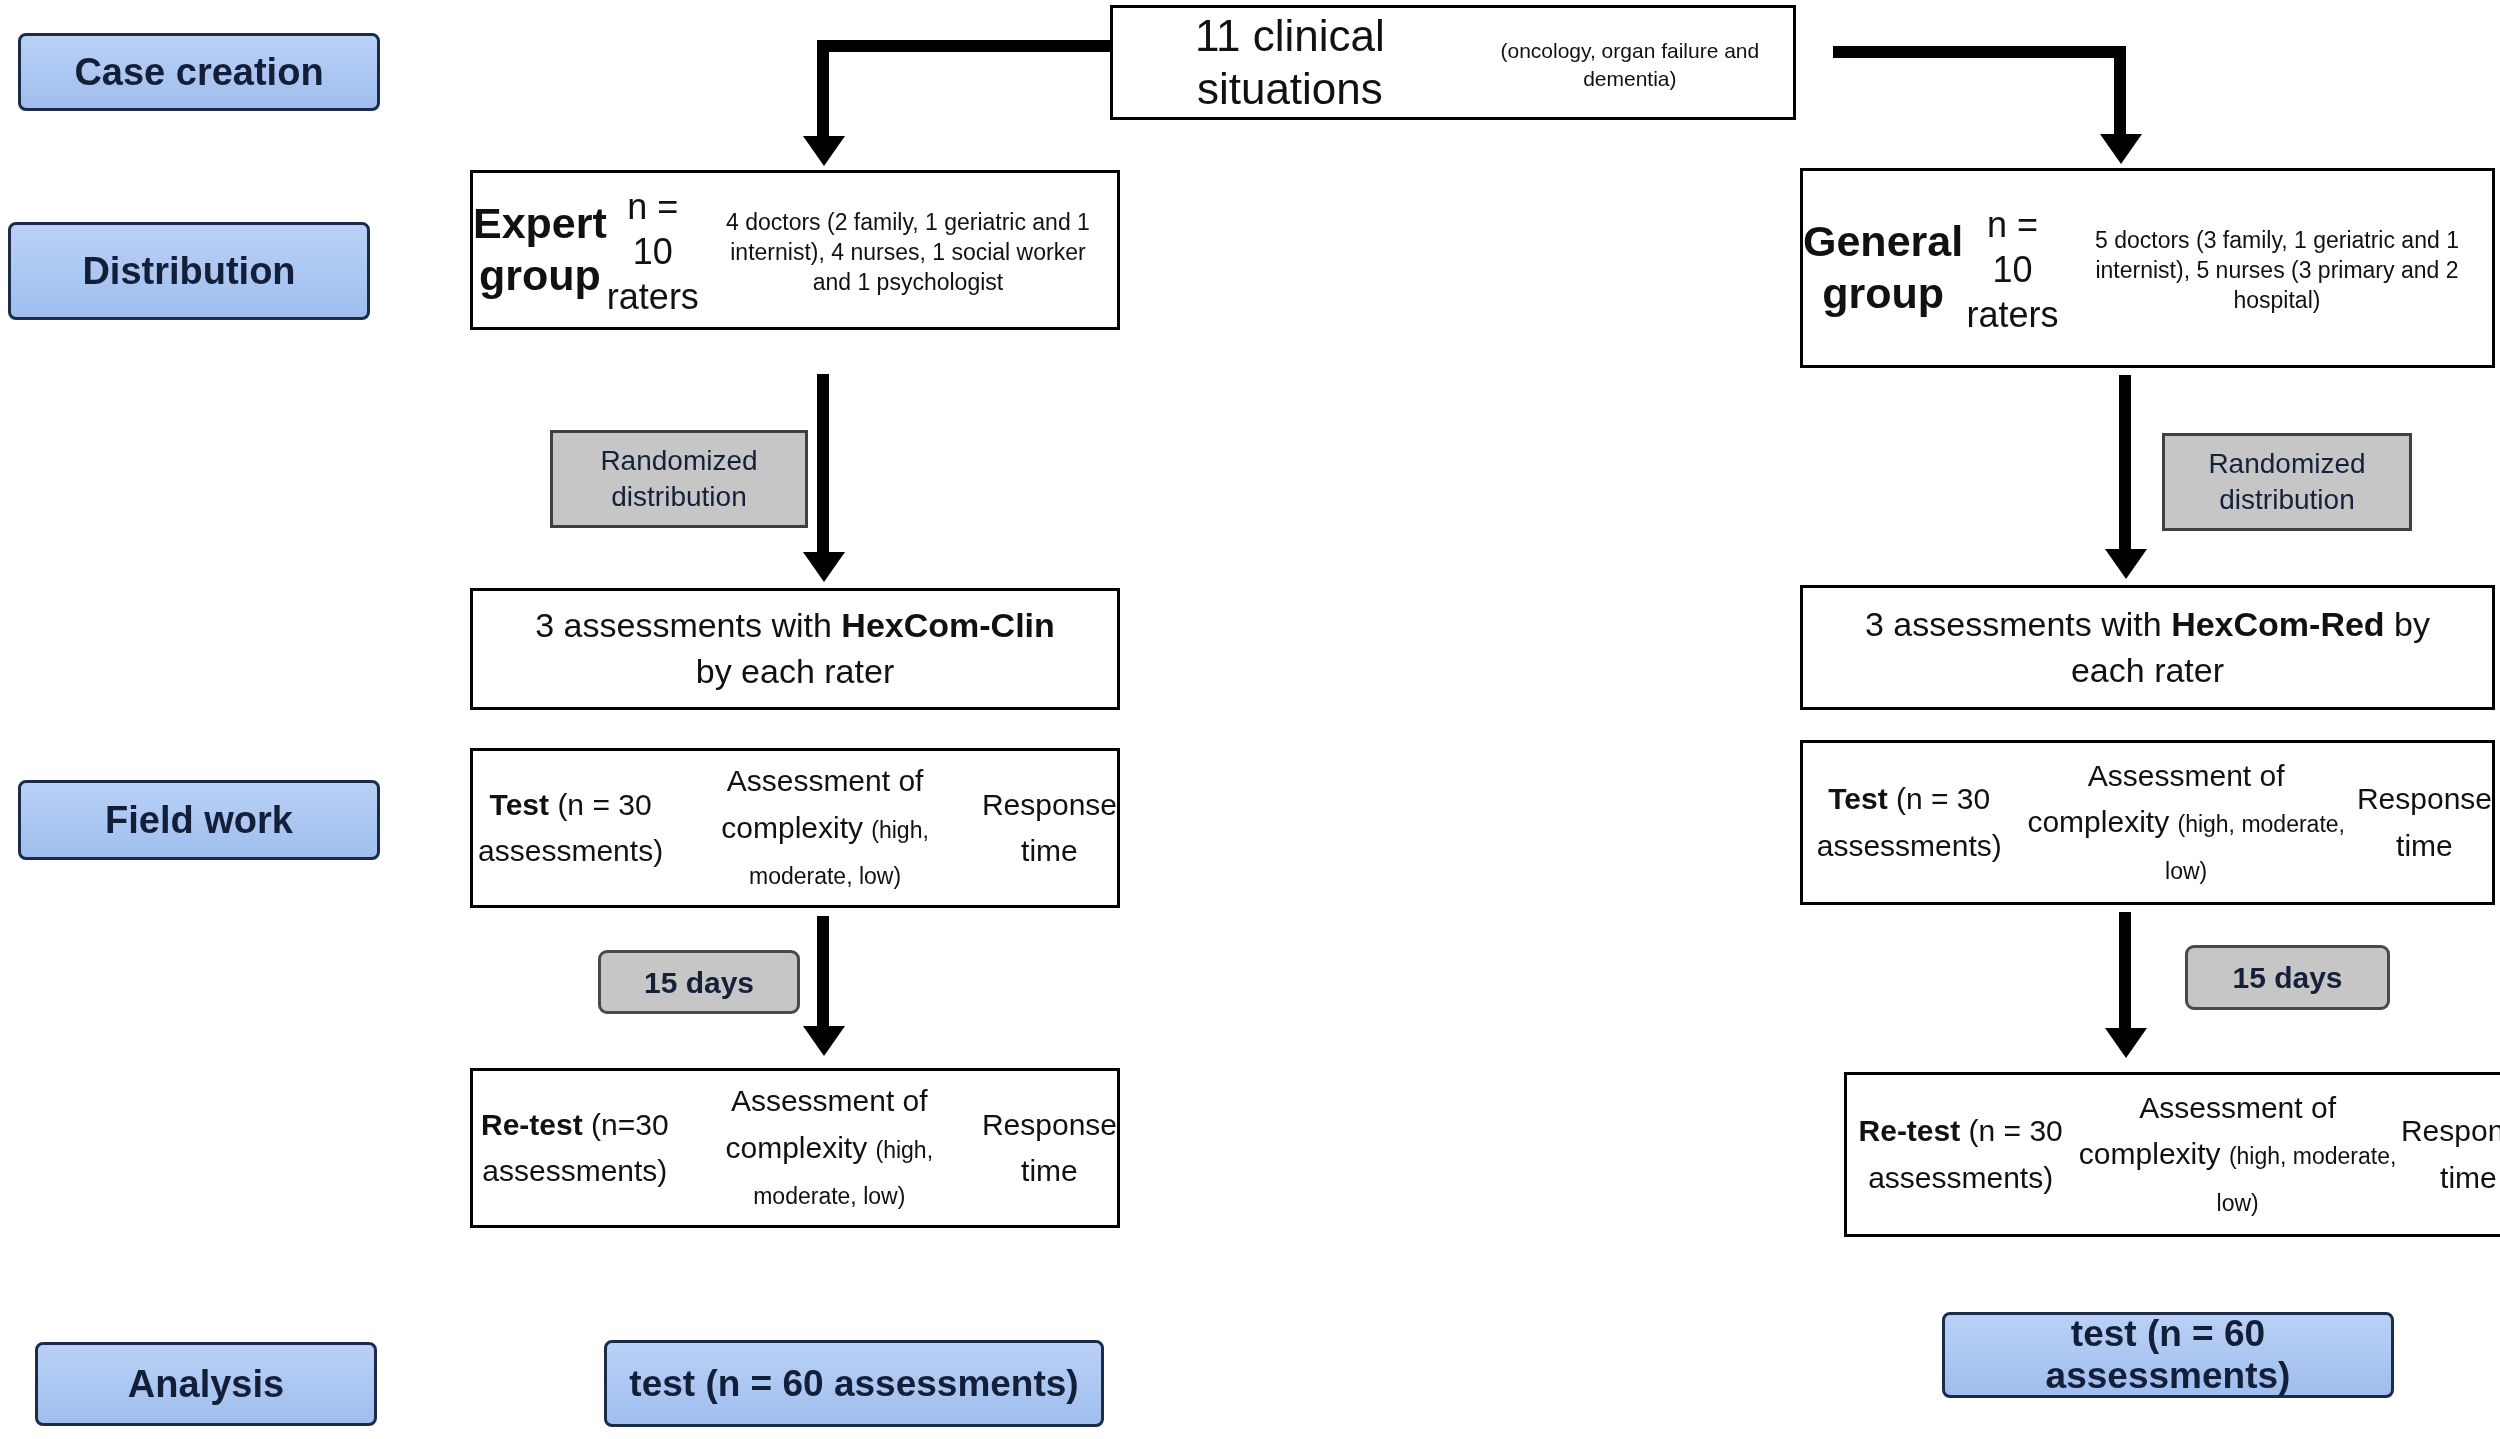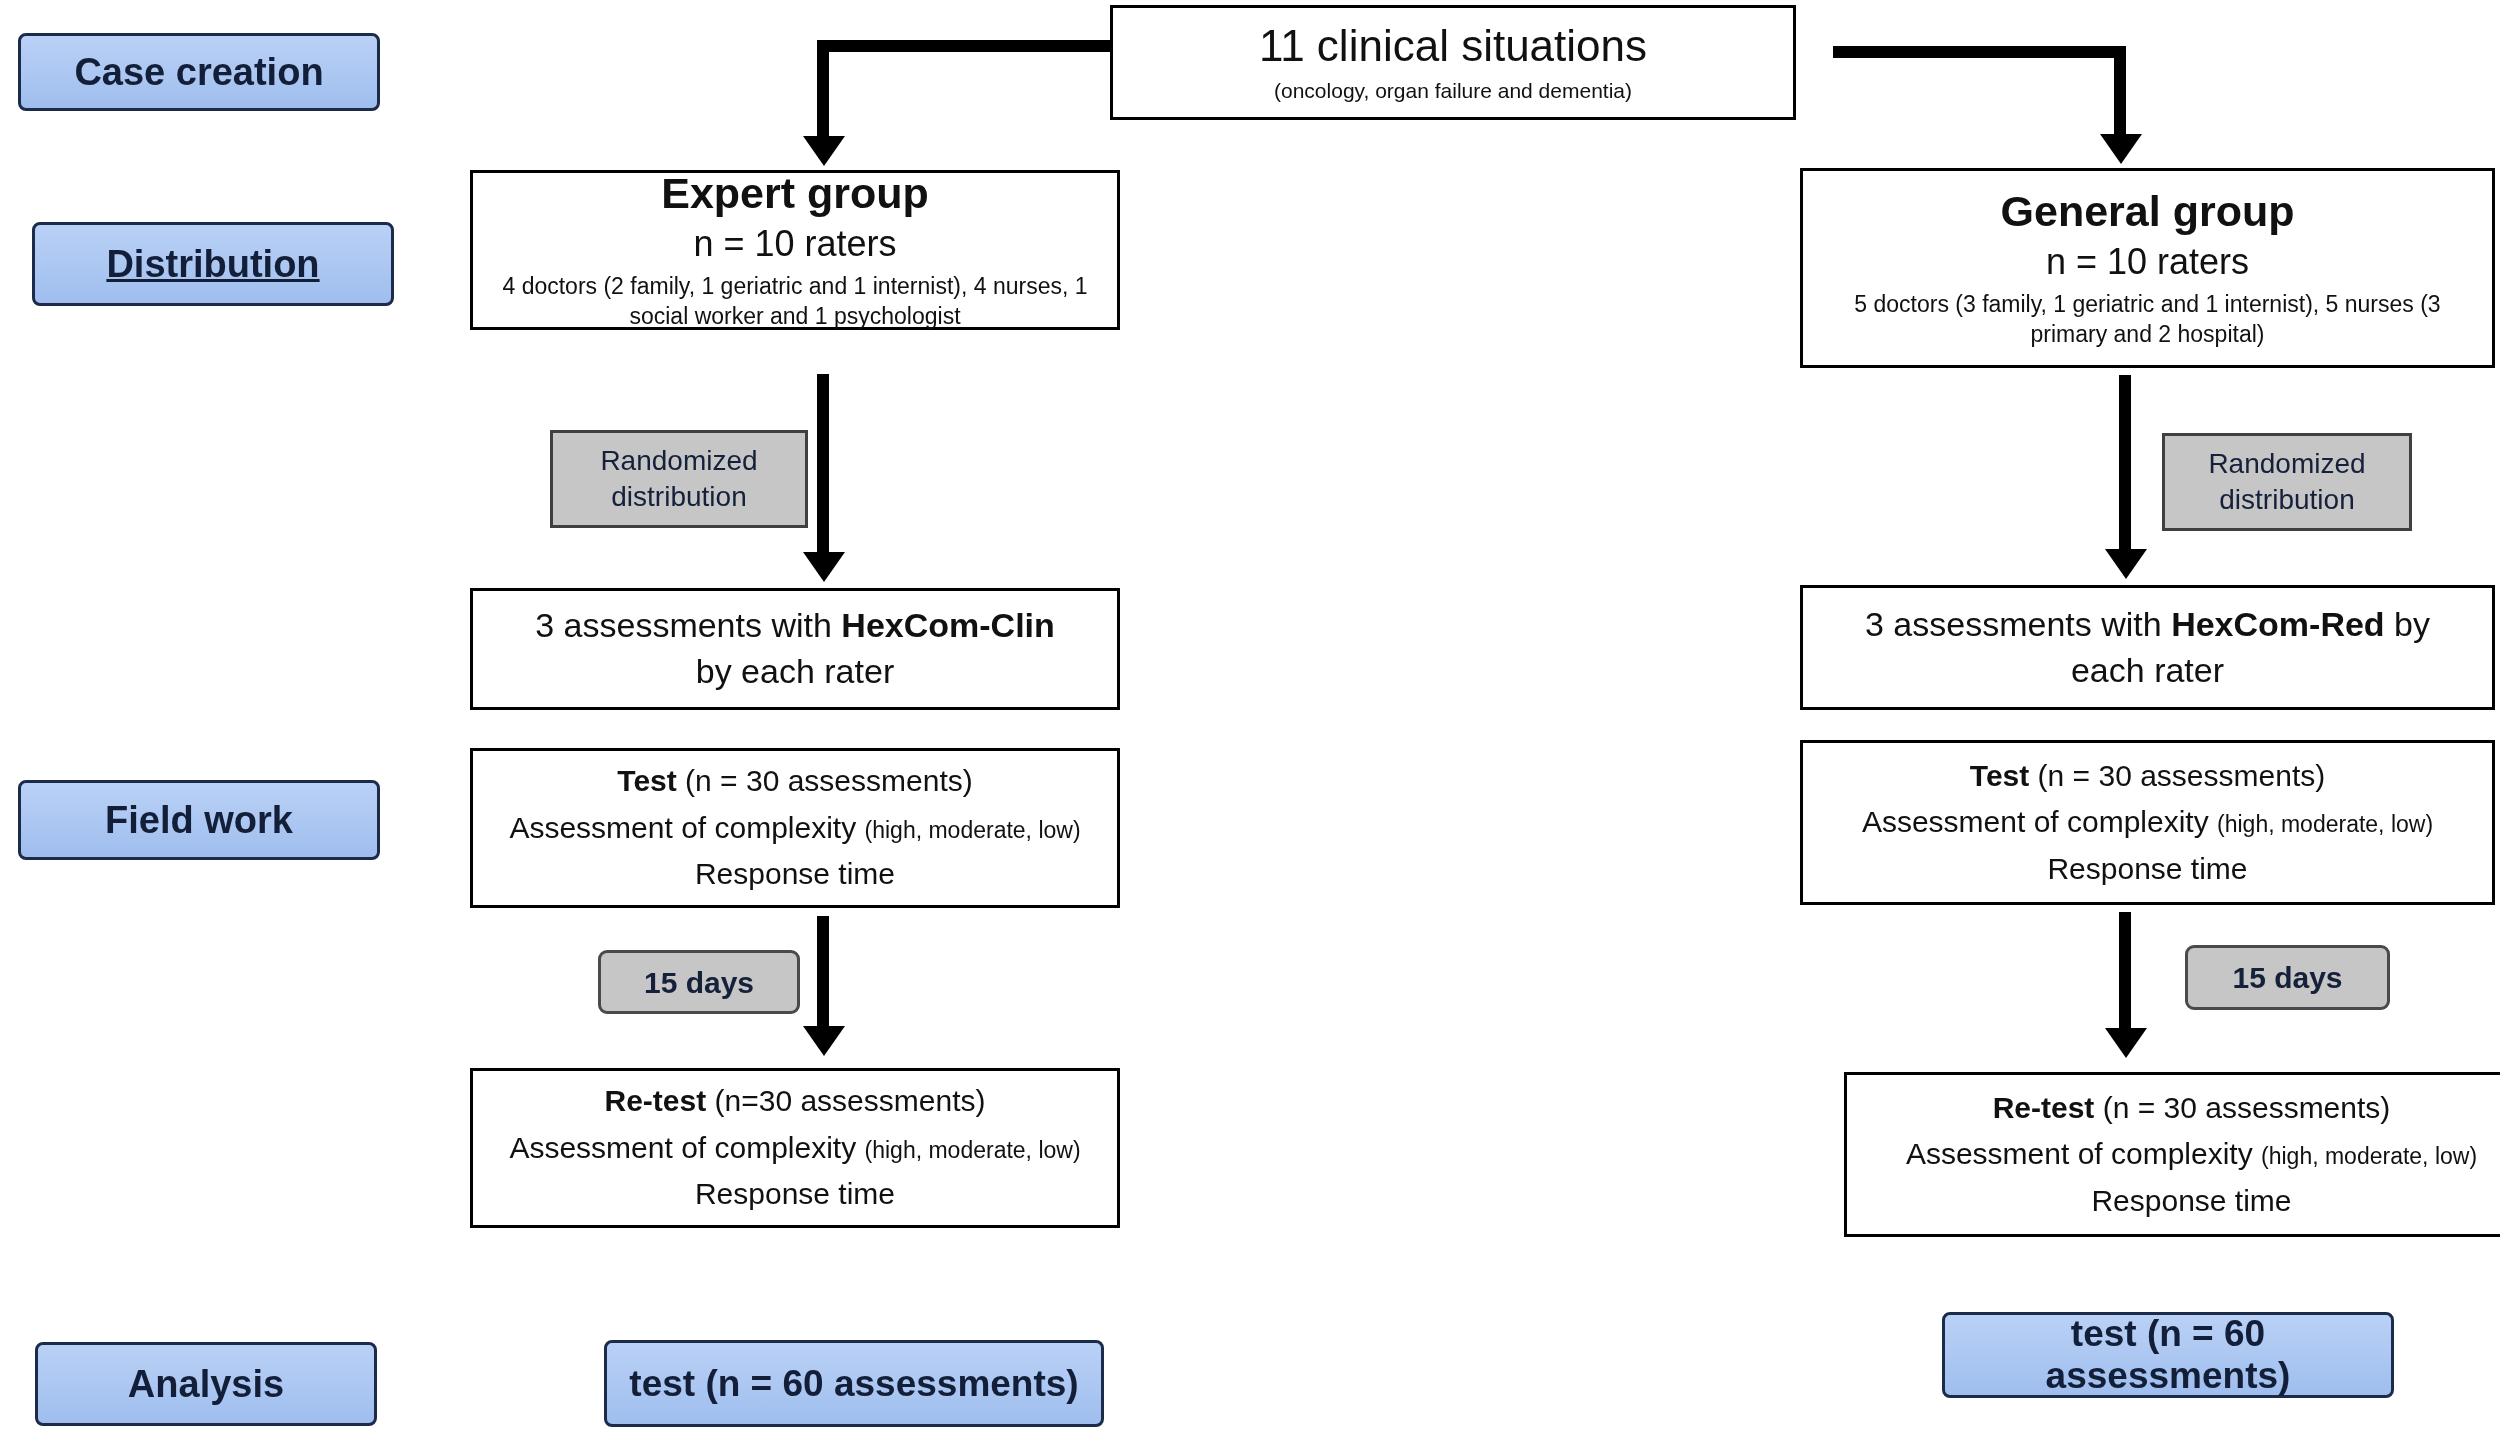--- a/index.html
+++ b/index.html
@@ -27,21 +27,21 @@
     color: #131f38;
     text-align: center;
   }
   
   .wbox {
     position: absolute;
     box-sizing: border-box;
     background: #ffffff;
     border: 3px solid #000000;
     display: flex;
-    flex-direction: column;
+    flex-direction: row;
     align-items: center;
     justify-content: center;
     text-align: center;
   }
   .group-title { font-size: 43px; font-weight: bold; line-height: 1.2; }
   .group-n     { font-size: 36px; line-height: 1.25; margin-top: 2px; }
   .group-detail{ font-size: 23px; line-height: 1.3; margin-top: 6px; padding: 0 14px; }
   .assess-line { font-size: 34px; line-height: 1.35; padding: 0 40px; }
   .tline  { font-size: 30px; line-height: 1.55; }
   .tsmall { font-size: 23px; }
@@ -79,21 +79,21 @@
   }
   .src-title { font-size: 44px; line-height: 1.2; }
   .src-sub   { font-size: 21px; line-height: 1.3; margin-top: 4px; }
 </style>
 </head>
 <body>
 
 <div class="canvas">
 
   <div class="stage" style="left:18px; top:33px; width:362px; height:78px;">Case creation</div>
-  <div class="stage" style="left:32px; top:222px; width:362px; height:84px;text-decoration:underline;">Distribution</div>
+  <div class="stage" style="left:8px; top:222px; width:362px; height:98px;">Distribution</div>
   <div class="stage" style="left:18px; top:780px; width:362px; height:80px;">Field work</div>
   <div class="stage" style="left:35px; top:1342px; width:342px; height:84px;">Analysis</div>
 
   <div class="wbox" style="left:1110px; top:5px; width:686px; height:115px;">
     <div class="src-title">11 clinical situations</div>
     <div class="src-sub">(oncology, organ failure and dementia)</div>
   </div>
 
   <div class="hline" style="left:817px; top:40px; width:295px;"></div>
   <div class="vline" style="left:817px; top:40px; height:98px;"></div>

